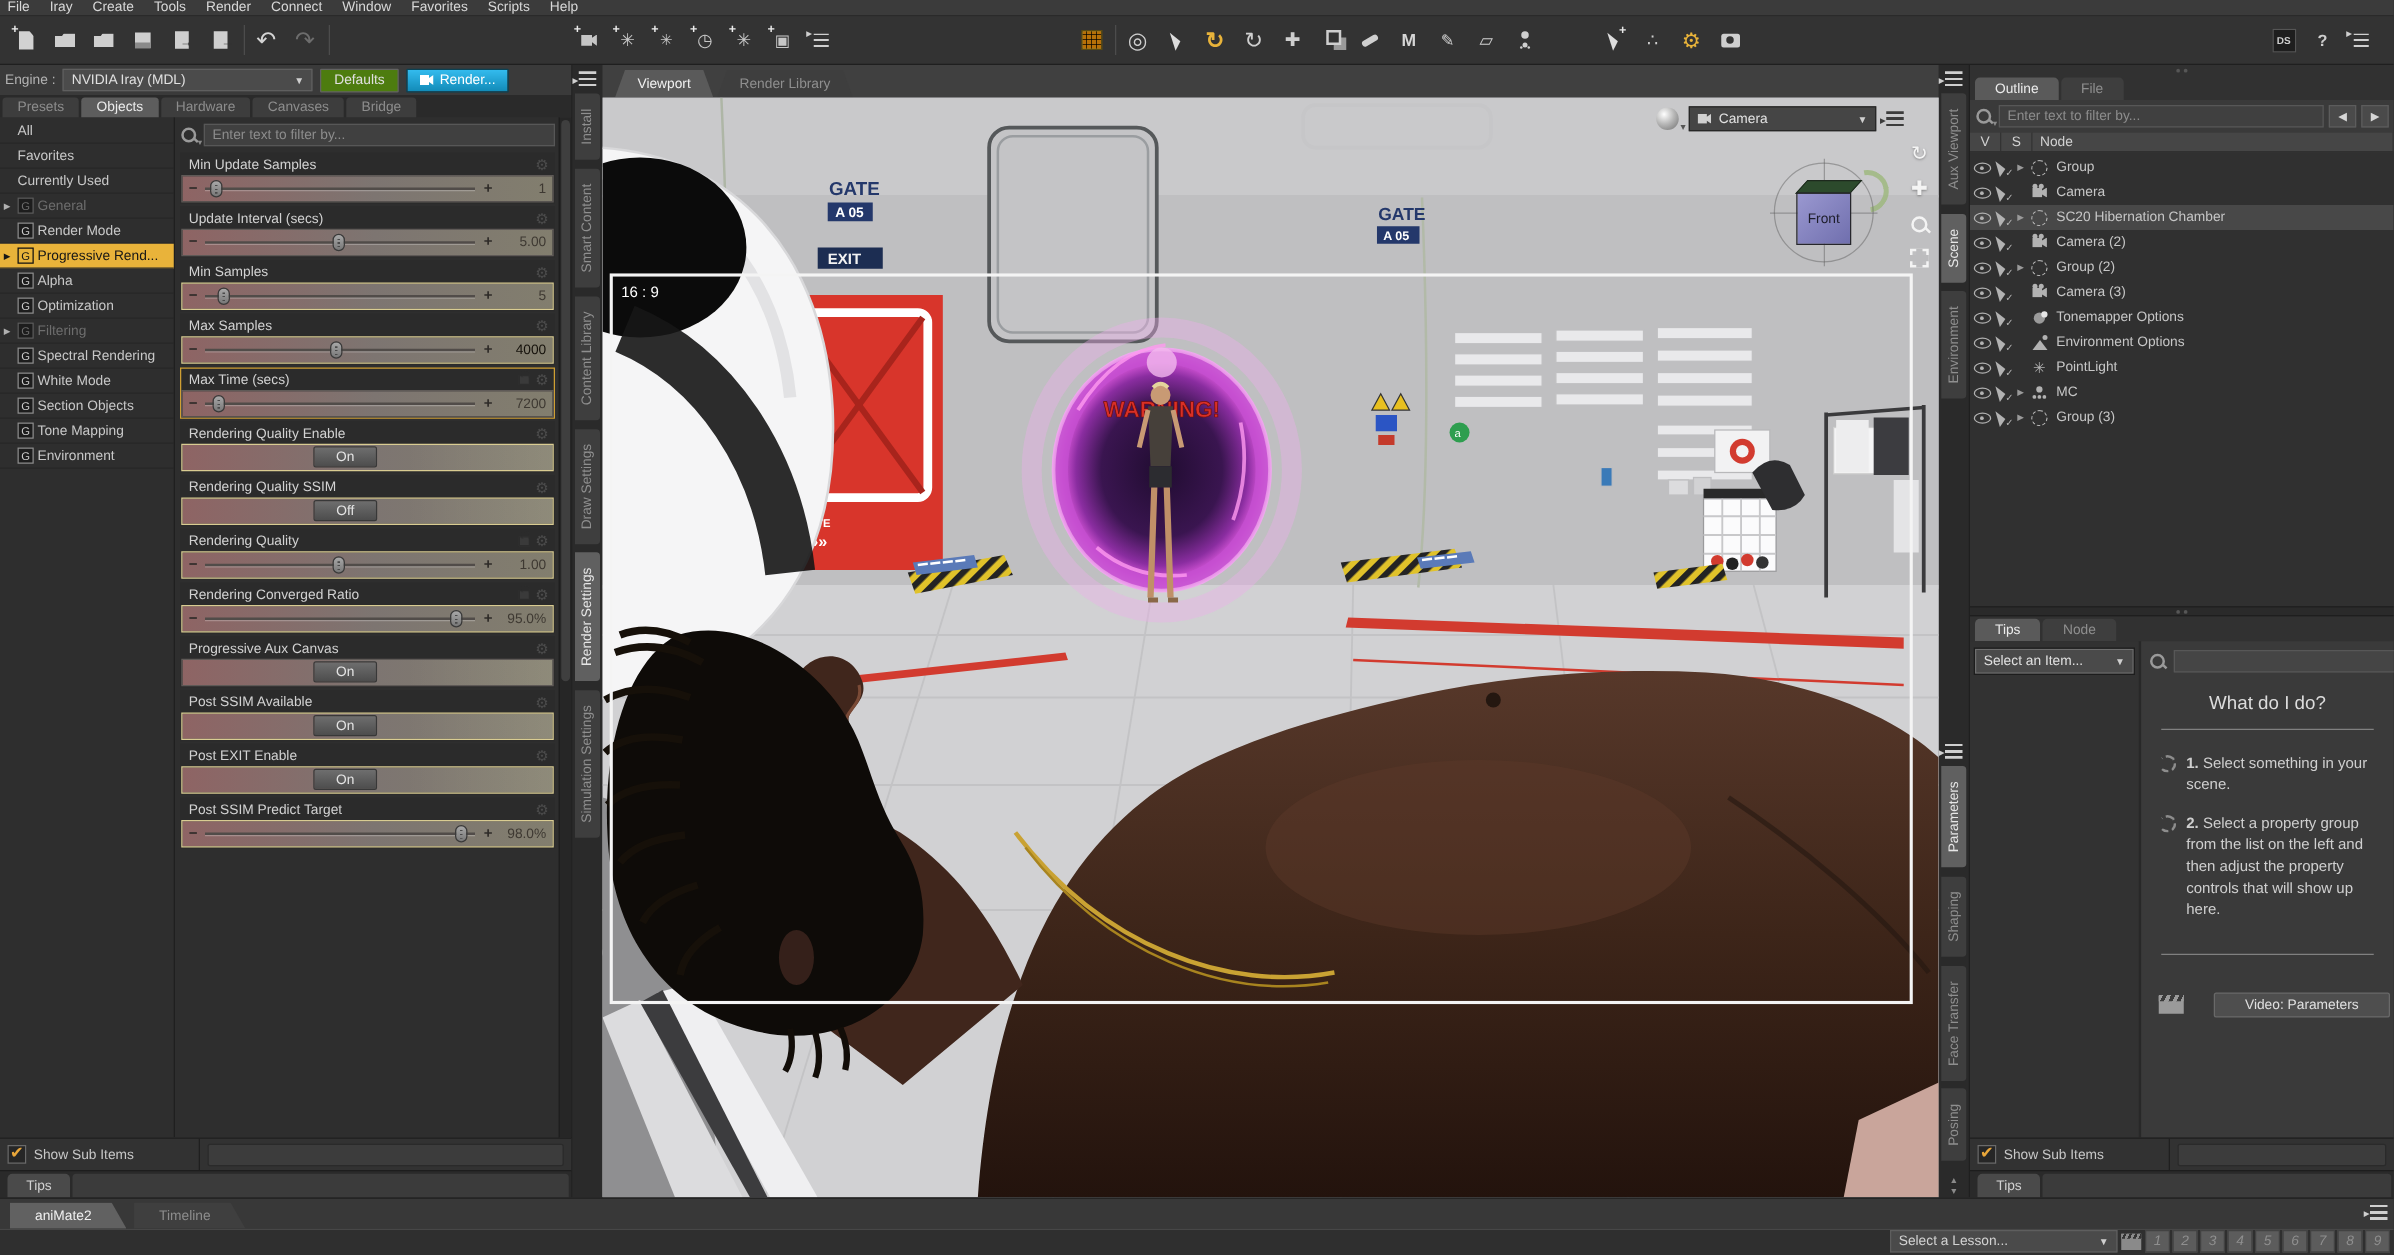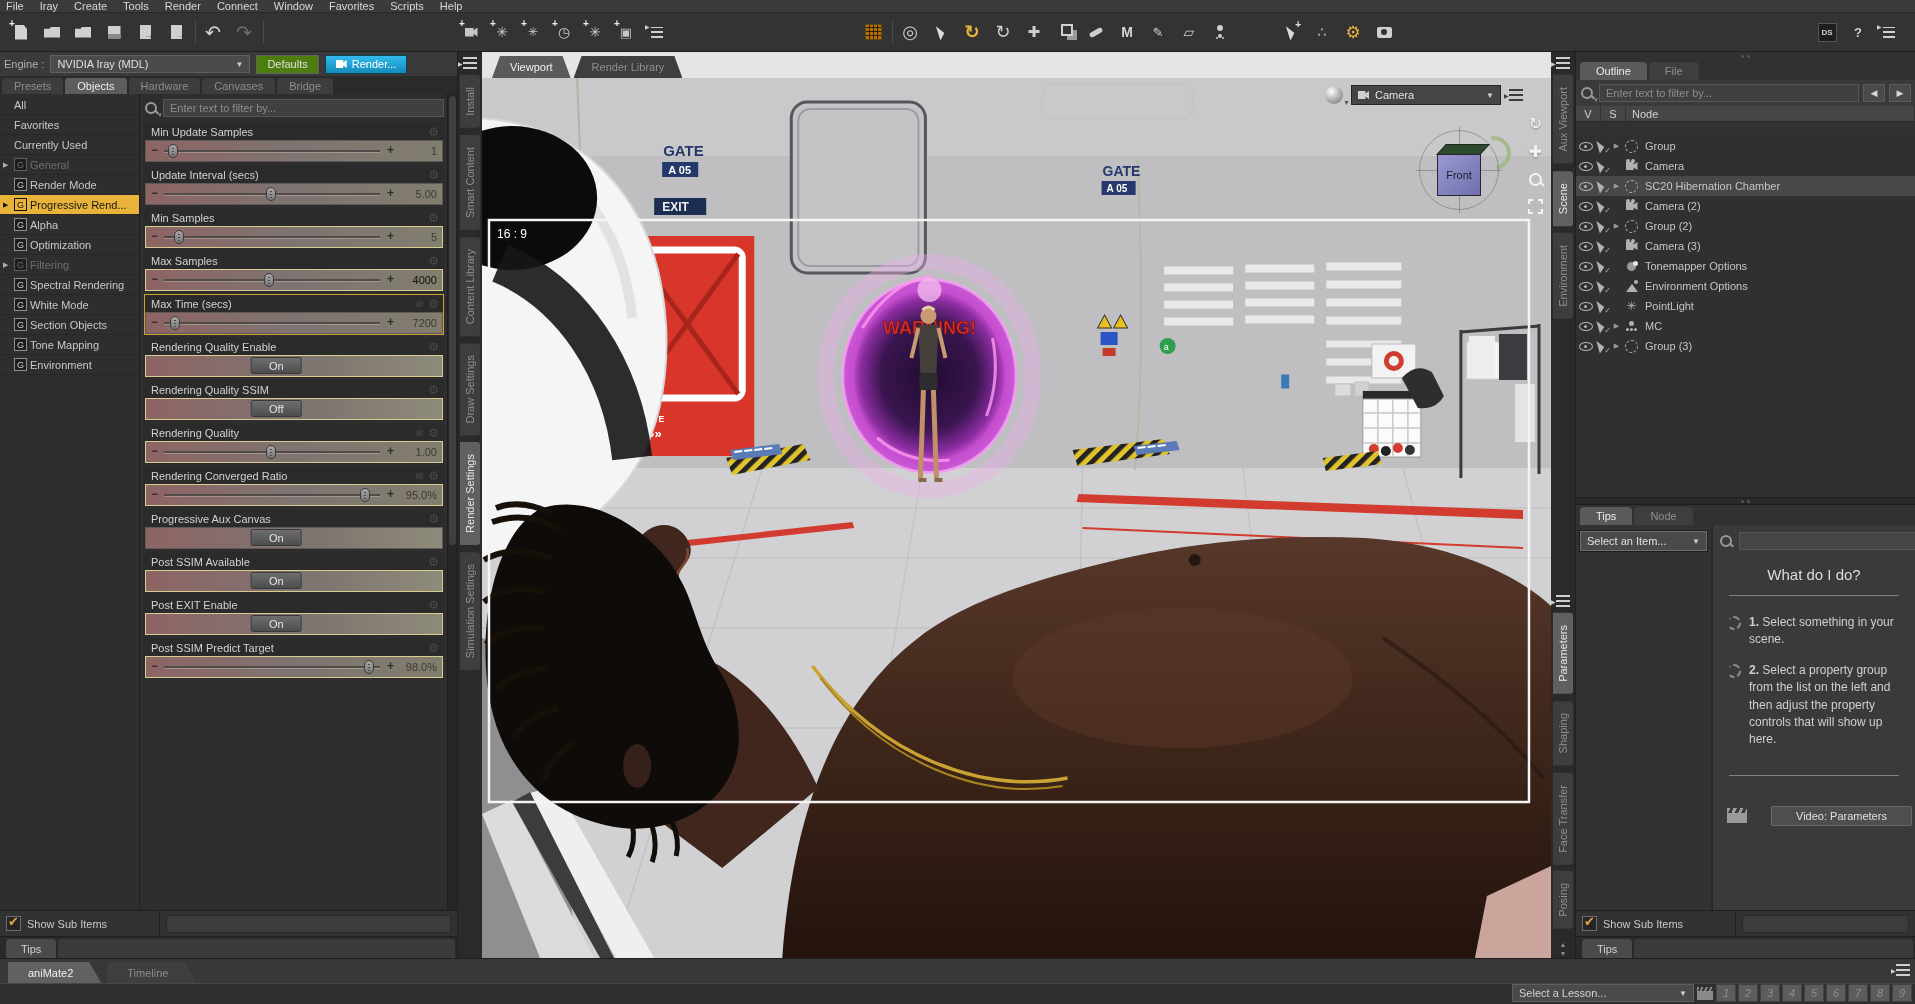--- a/index.html
+++ b/index.html
@@ -125,21 +125,21 @@
   
   .vstrip { width:24px; background:#2a2a2a; display:flex; flex-direction:column; align-items:center; padding-top:2px; flex:none; }
   .pane-ic { width:14px; height:12px; background:repeating-linear-gradient(0deg,#cfcfcf 0 2px,transparent 2px 5px); position:relative; margin:3px 0 6px; flex:none; }
   .pane-ic::before { content:"▶"; position:absolute; left:-5px; top:3px; font-size:6px; color:#cfcfcf; }
   .vtab { writing-mode:vertical-rl; transform:rotate(180deg); background:#3e3e3e; color:#8f8f8f; width:20px; padding:12px 0; margin-bottom:7px; display:flex; align-items:center; justify-content:center; border-radius:3px 0 0 3px; font-size:11px; flex:none; }
   .vtab.active { background:#606060; color:#e6e6e6; }
   .vspacer { flex:1; }
   .strip-arrows { color:#8a8a8a; font-size:7px; line-height:9px; text-align:center; margin-top:4px; }
 
   
-  .viewport { flex:1; min-width:0; display:flex; flex-direction:column; background:#e5e5e5; }
+  .viewport { flex:1; min-width:0; display:flex; flex-direction:column; background:#404040; }
   .vp-tabs { height:26px; display:flex; align-items:flex-end; gap:3px; padding-left:10px; flex:none; }
   .vptab { height:22px; padding:0 18px; display:flex; align-items:center; background:#3e3e3e; color:#8f8f8f; clip-path:polygon(8px 0,calc(100% - 8px) 0,100% 100%,0 100%); }
   .vptab.active { background:#5a5a5a; color:#f2f2f2; }
   .vp-scene { flex:1; position:relative; background:#b3b3b5; overflow:hidden; }
   .vp-scene svg { position:absolute; inset:0; width:100%; height:100%; }
   svg text { font-family:"Liberation Sans",sans-serif; }
 
   .cam-row { position:absolute; top:7px; right:28px; display:flex; align-items:center; gap:8px; }
   .sphere-ic { width:18px; height:18px; border-radius:50%; background:radial-gradient(circle at 35% 30%,#ffffff,#b9b9b9 45%,#6e6e6e); position:relative; }
   .sphere-ic::after { content:"▼"; position:absolute; right:-7px; bottom:-2px; font-size:7px; color:#555; }
@@ -168,21 +168,21 @@
   .rd-grip { height:8px; display:flex; align-items:center; justify-content:center; gap:3px; flex:none; }
   .rd-grip i { width:3px; height:3px; background:#565656; border-radius:50%; }
   .otabs { height:20px; display:flex; gap:2px; padding-left:4px; align-items:flex-end; flex:none; }
   .otab { height:18px; padding:0 16px; display:flex; align-items:center; background:#3e3e3e; color:#8f8f8f; border-radius:4px 4px 0 0; }
   .otab.active { background:#5a5a5a; color:#ececec; }
   .o-filter { height:26px; background:#3a3a3a; display:flex; align-items:center; gap:4px; padding:0 4px; flex:none; }
   .arrow-btn { width:22px; height:18px; background:#4a4a4a; border:1px solid #5c5c5c; color:#d6d6d6; font-size:9px; display:flex; align-items:center; justify-content:center; flex:none; }
   .tree-hdr { height:16px; display:flex; background:#464646; border-bottom:1px solid #2a2a2a; color:#d2d2d2; flex:none; }
   .th-cell { display:flex; align-items:center; justify-content:center; border-right:1px solid #333; }
   .th-v,.th-s { width:25px; flex:none; } .th-node { flex:1; justify-content:flex-start; padding-left:6px; }
-  .tree { height:363px; background:#303030; overflow:hidden; flex:none; padding-top:2px;margin-top:12px; }
+  .tree { height:363px; background:#303030; overflow:hidden; flex:none; padding-top:2px; }
   .tnode { height:20px; display:flex; align-items:center; padding-left:3px; color:#c6c6c6; gap:3px; }
   .tnode.selected { background:#484848; }
   .eye { width:14px; height:9px; border:1px solid #b2b2b2; border-radius:50%; position:relative; flex:none; }
   .eye::after { content:""; position:absolute; left:4px; top:2px; width:3px; height:3px; background:#b2b2b2; border-radius:50%; }
   .curs { width:13px; height:12px; position:relative; flex:none; }
   .curs::before { content:""; position:absolute; left:2px; top:0; width:0; height:0; border-left:6px solid #b2b2b2; border-bottom:5px solid transparent; border-top:8px solid transparent; transform:rotate(-16deg); }
   .curs::after { content:"✓"; position:absolute; right:-2px; bottom:-3px; font-size:8px; color:#b2b2b2; }
   .exp { width:9px; font-size:7px; color:#9a9a9a; text-align:center; visibility:hidden; flex:none; }
   .tnode.expandable .exp { visibility:visible; }
   .node-ic { width:15px; height:14px; position:relative; flex:none; display:flex; align-items:center; justify-content:center; }

